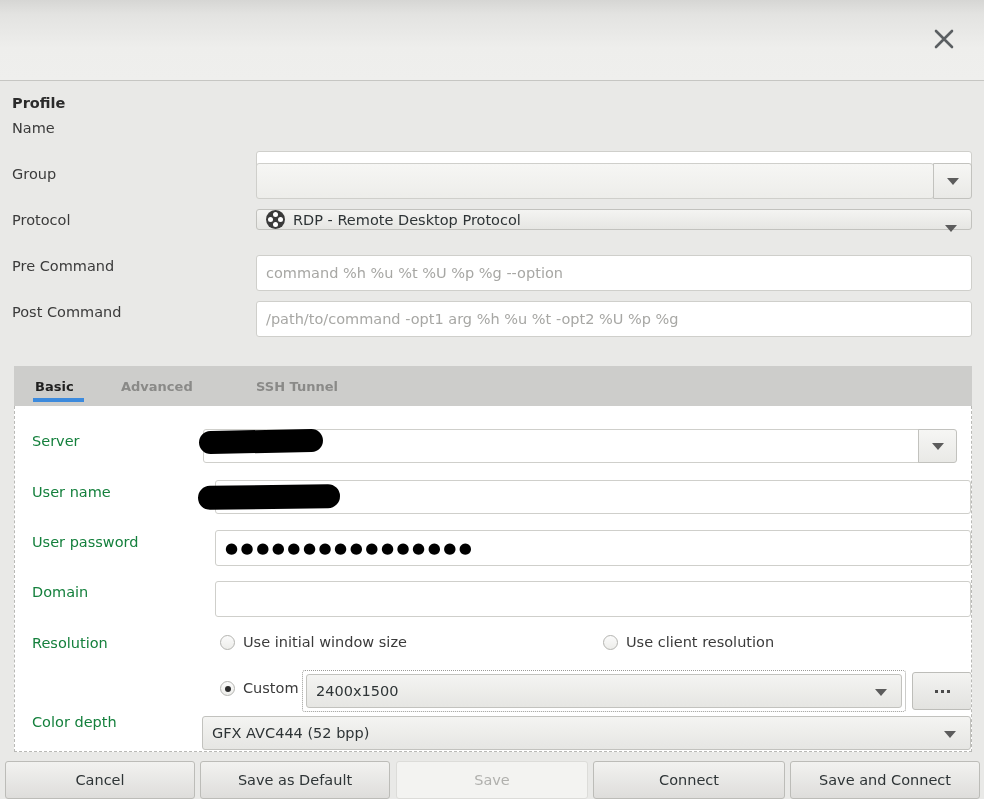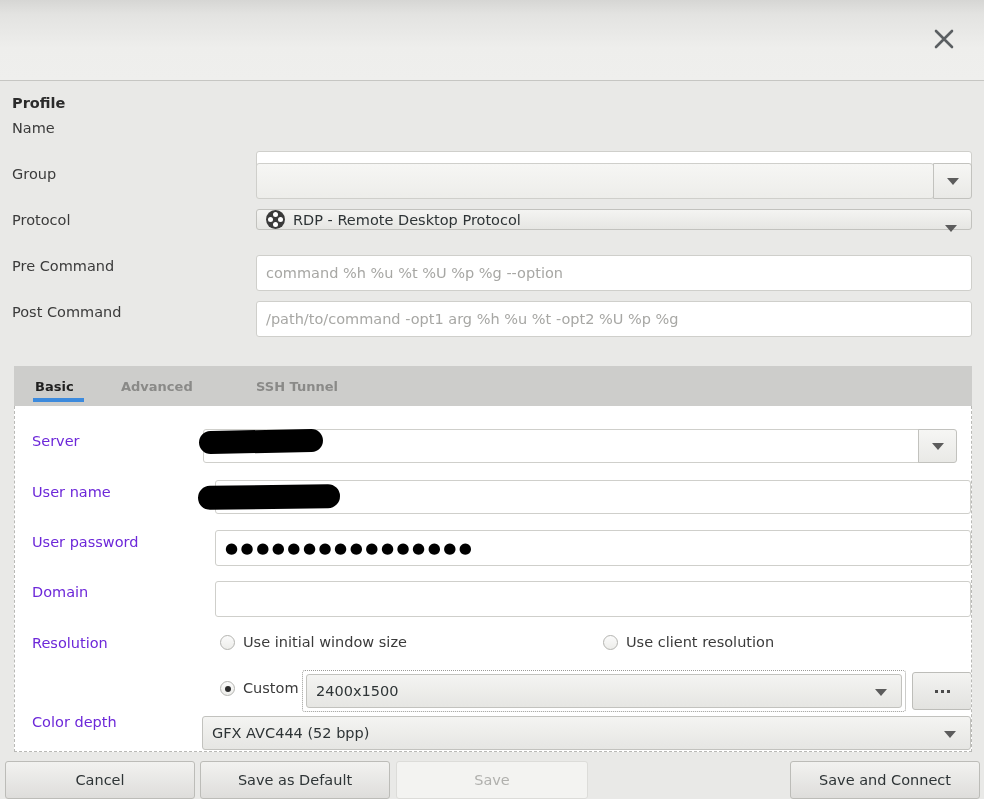--- a/index.html
+++ b/index.html
@@ -117,21 +117,21 @@
   
   .panel {
     position: absolute; left: 14px; top: 406px; width: 958px; height: 346px;
     background: #ffffff;
     border: 1px dashed #b9b9b6;
     border-top: none;
     overflow: hidden;
   }
   .panel-label {
     position: absolute; left: 17px;
-    font-size: 14.5px; color: #6d28d9; white-space: nowrap;
+    font-size: 14.5px; color: #15803d; white-space: nowrap;
   }
 
   .redact {
     position: absolute;
     background: #000000;
     border-radius: 17px;
   }
 
   .dots {
     letter-spacing: 2.5px;
@@ -299,14 +299,15 @@
   <div class="combo-flat" style="left:187px; top:310px; width:769px; height:34px;">
     <span>GFX AVC444 (52 bpp)</span>
     <div class="arrow-down" style="position:absolute; right:14px; top:14px;"></div>
   </div>
 </div>
 
 <div class="buttonbar">
   <div class="btn" style="left:5px; width:190px;">Cancel</div>
   <div class="btn" style="left:200px; width:190px;">Save as Default</div>
   <div class="btn disabled" style="left:396px; width:192px;">Save</div>
+  <div class="btn" style="left:593px; width:192px;">Connect</div>
   <div class="btn" style="left:790px; width:190px;">Save and Connect</div>
 </div>
 
 </body></html>

